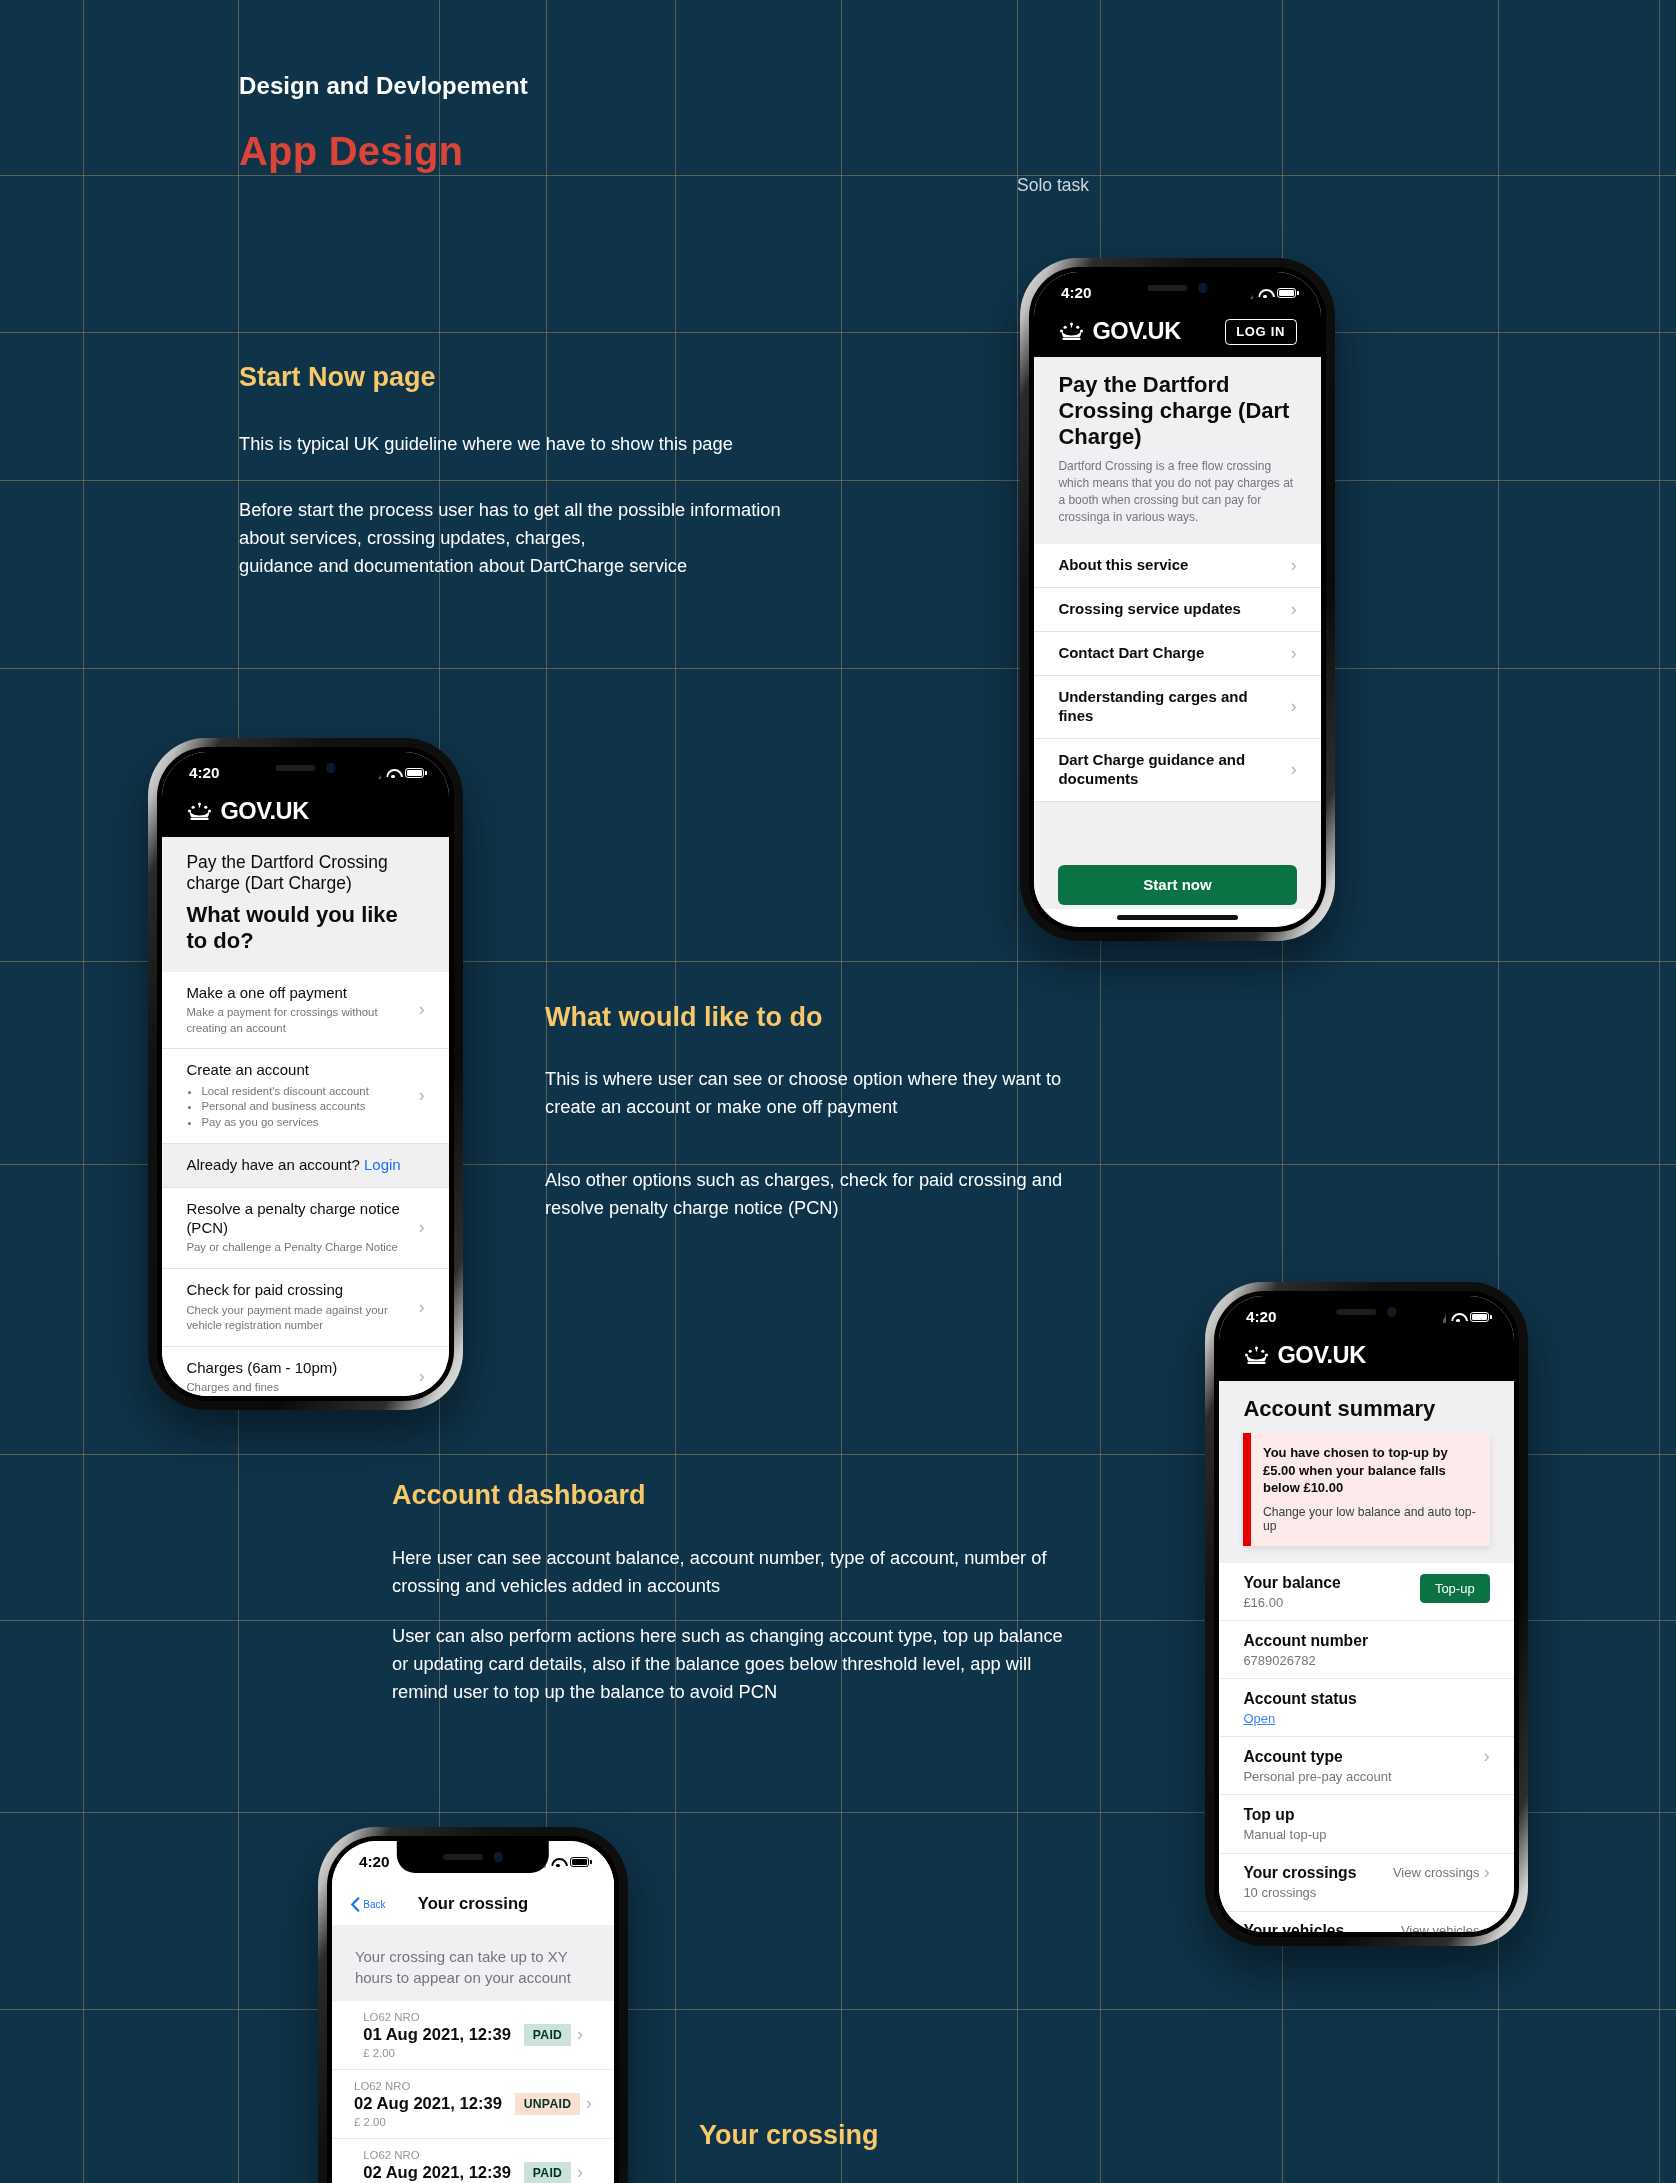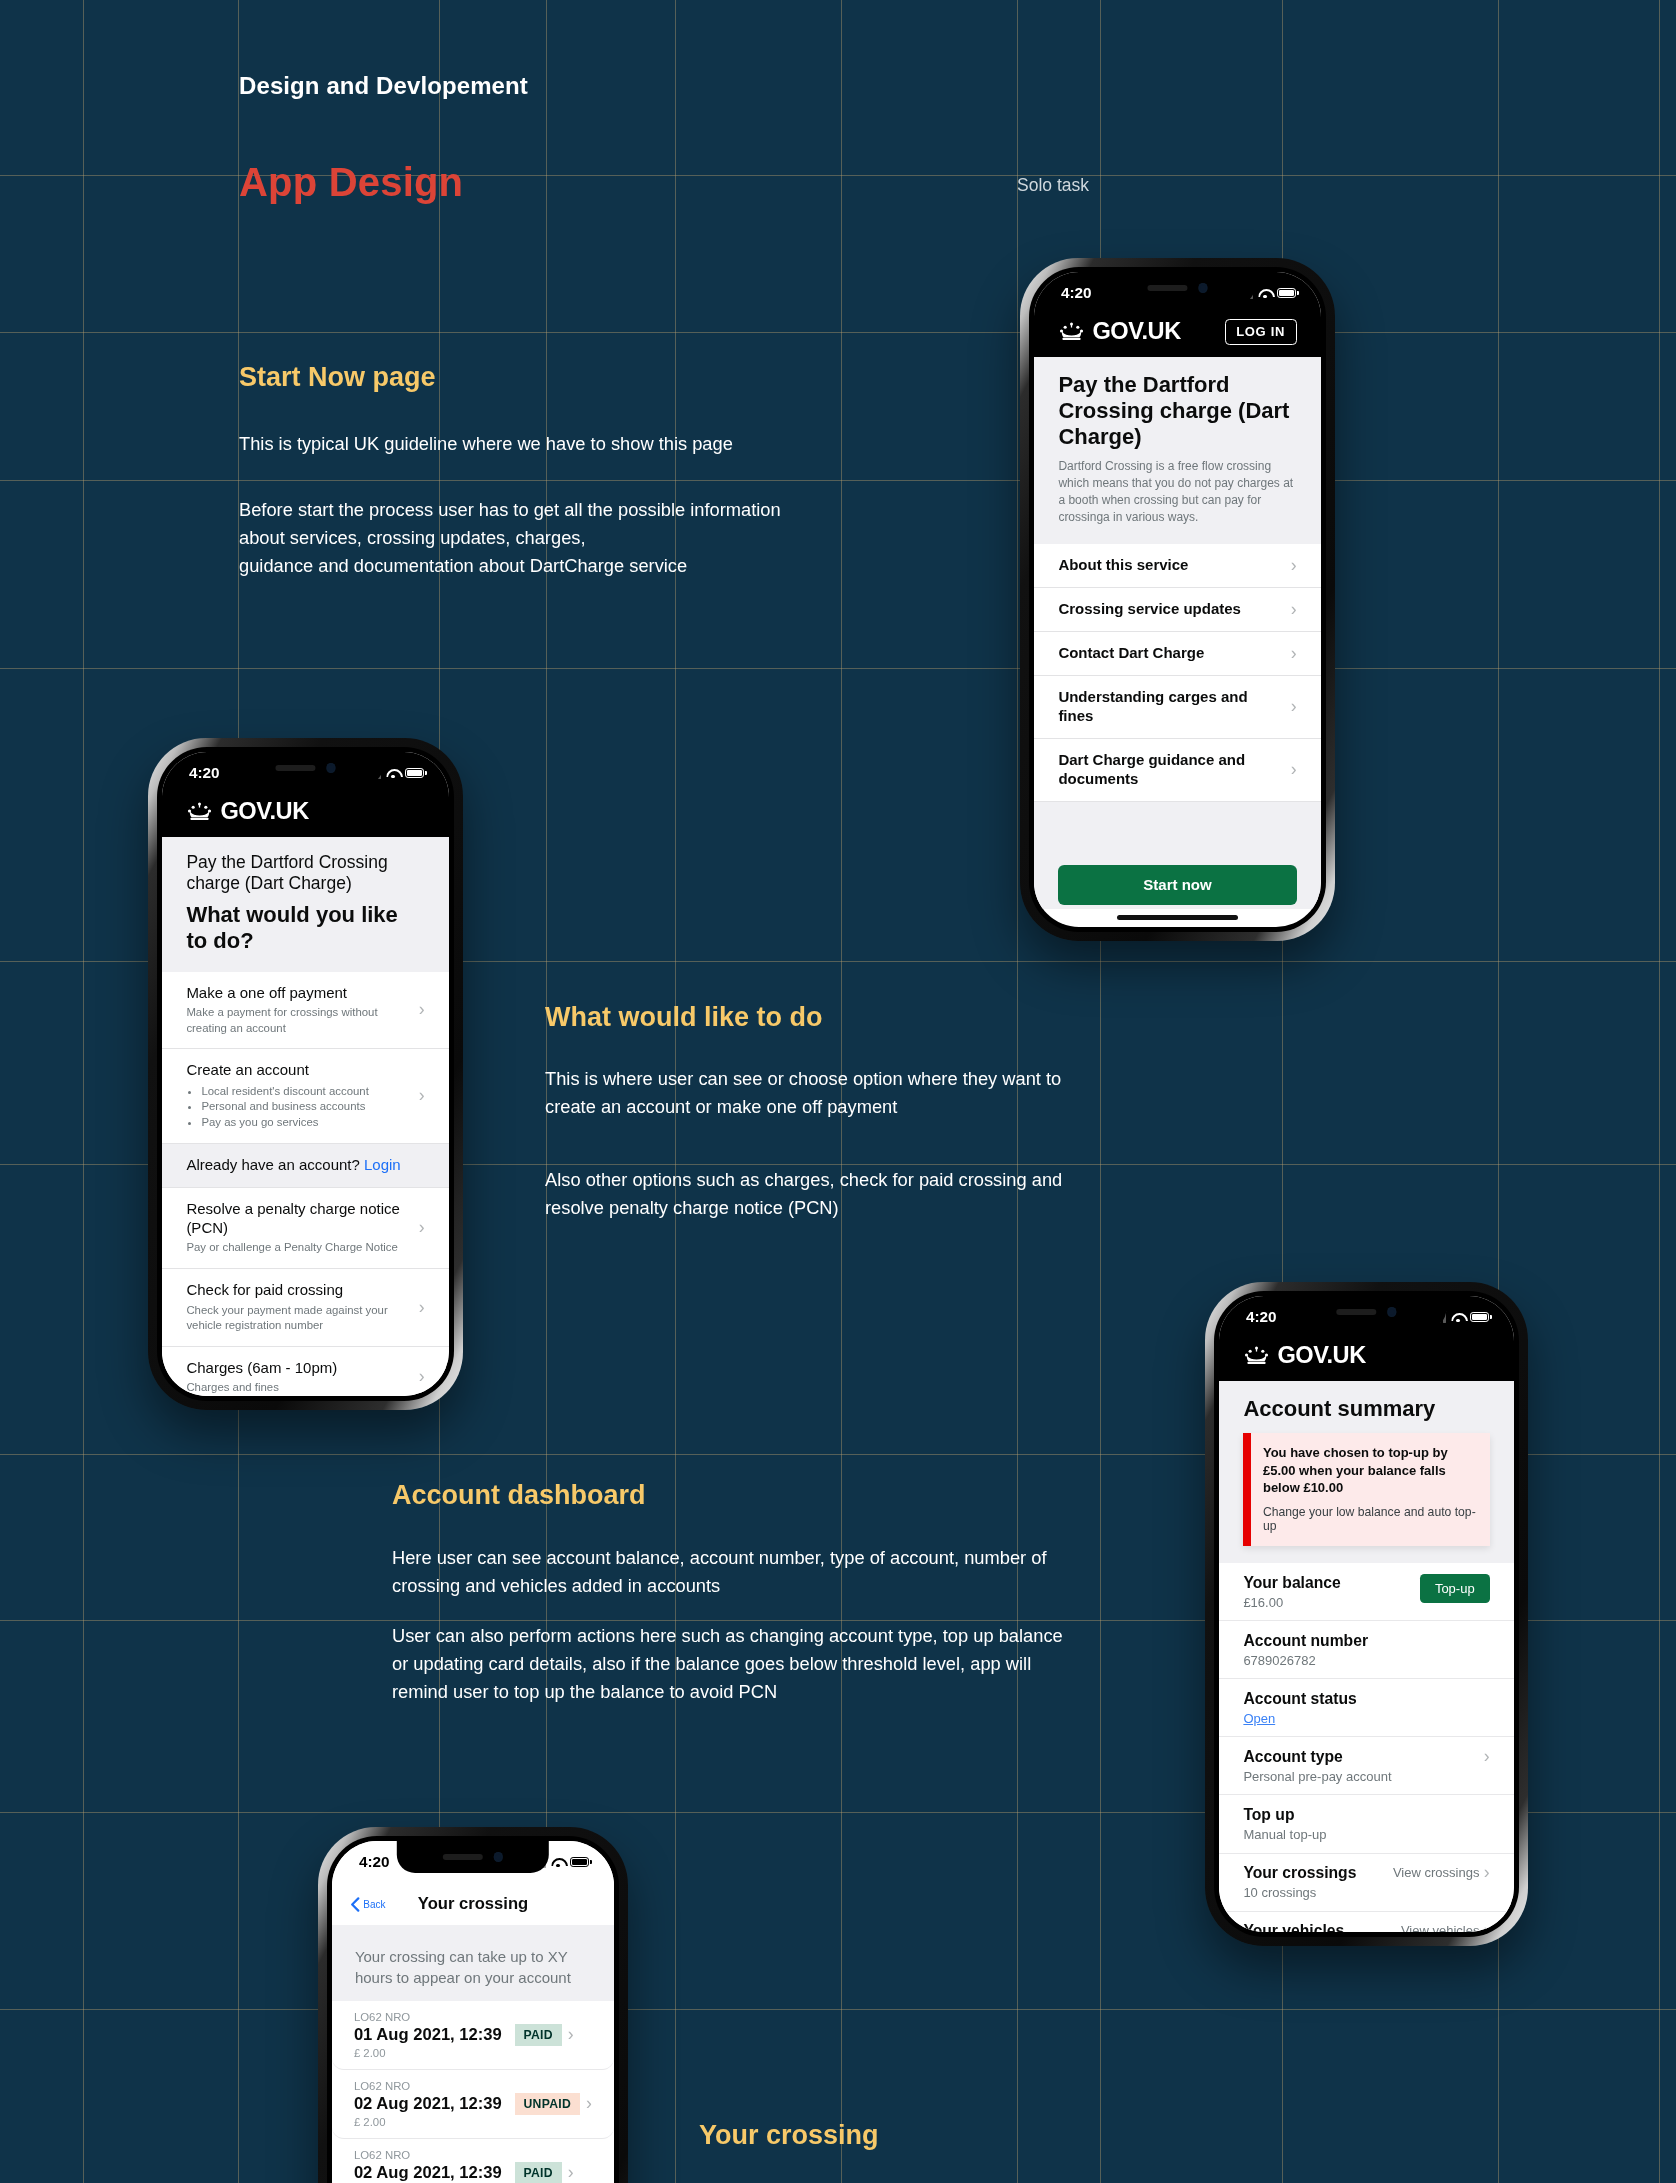--- a/index.html
+++ b/index.html
@@ -152,22 +152,22 @@
   .srow .sv { font-size: 13px; color:#6f777b; margin-top: 3.1px; }
   .srow .sv.green { color:#3b82f6;text-decoration:underline; }
   .topup-btn { background:#0b7243; color:#fff; font-size:13px; border-radius:4.4px; padding: 7px 15px; }
   .srow .saction { display:flex; align-items:center; gap:4.4px; color:#6f777b; font-size:13px; white-space:nowrap; }
 
   
   .navbar { display:flex; align-items:center; justify-content:center; position:relative; padding: 11.4px 0 10.5px; background:#fff; }
   .navbar .back { position:absolute; left: 18.3px; display:flex; align-items:center; gap:3.5px; color:#1d70f7; font-size:10px; }
   .navbar .ntitle { font-size: 16.6px; font-weight:bold; color:#0b0c0c; }
   .crossnote { background:#f0f0f3; padding: 21px 23px 13px; font-size:15px; color:#6f777b; line-height:1.42; }
-  .crow { display:flex; align-items:center; justify-content:flex-start; gap:13px;
-          padding: 9.6px 22px 10.5px; border-bottom:0.9px solid #e8e8ea; background:#fff;border-radius:12px; }
+  .crow { display:flex; align-items:center; justify-content:center; gap:13px;
+          padding: 9.6px 22px 10.5px; border-bottom:0.9px solid #e8e8ea; background:#fff; }
   .crow .creg { font-size: 11.4px; color:#8f979c; }
   .crow .cdate { font-size: 16.6px; font-weight:bold; color:#0b0c0c; margin-top:1.7px; }
   .crow .camt { font-size: 11.4px; color:#8f979c; margin-top:2.2px; }
   .tag { font-size: 12.2px; font-weight:bold; letter-spacing:0.3px; padding: 3.9px 8.7px; color:#00332a; }
   .tag.paid { background:#cce2d8; }
   .tag.unpaid { background:#fbdfd1; }
 </style>
 </head>
 <body>
 
@@ -189,21 +189,21 @@
     <div class="hline" style="top: 668px;"></div>
     <div class="hline" style="top: 961px;"></div>
     <div class="hline" style="top: 1164px;"></div>
     <div class="hline" style="top: 1454px;"></div>
     <div class="hline" style="top: 1620px;"></div>
     <div class="hline" style="top: 1812px;"></div>
     <div class="hline" style="top: 2009px;"></div>
   </div>
 
 <div class="kicker" style="left:239px; top:72px;">Design and Devlopement</div>
-<div class="bigtitle" style="left:239px; top:129px;margin-top:31px;">App Design</div>
+<div class="bigtitle" style="left:239px; top:129px;">App Design</div>
 <div class="solo" style="left:1017px; top:175px;">Solo task</div>
 
 <div class="sect-title" style="left:239px; top:362px;">Start Now page</div>
 <div class="para" style="left:239px; top:430px; width:646px;">This is typical UK guideline where we have to show this page</div>
 <div class="para" style="left:239px; top:496px; width:655px; white-space:pre-line;">Before start the process user has to get all the possible information
 about services, crossing updates, charges,
 guidance and documentation about DartCharge service</div>
 
 <div class="sect-title" style="left:545px; top:1002px;">What would like to do</div>
 <div class="para" style="left:545px; top:1065px; width:620px; white-space:pre-line;">This is where user can see or choose option where they want to

